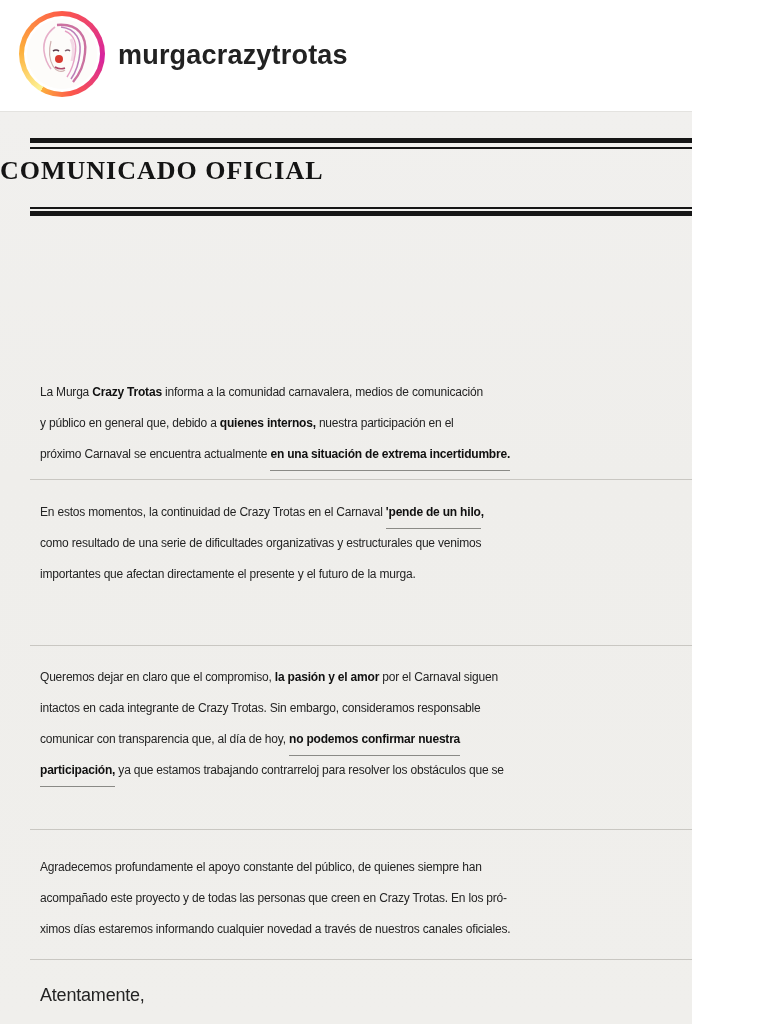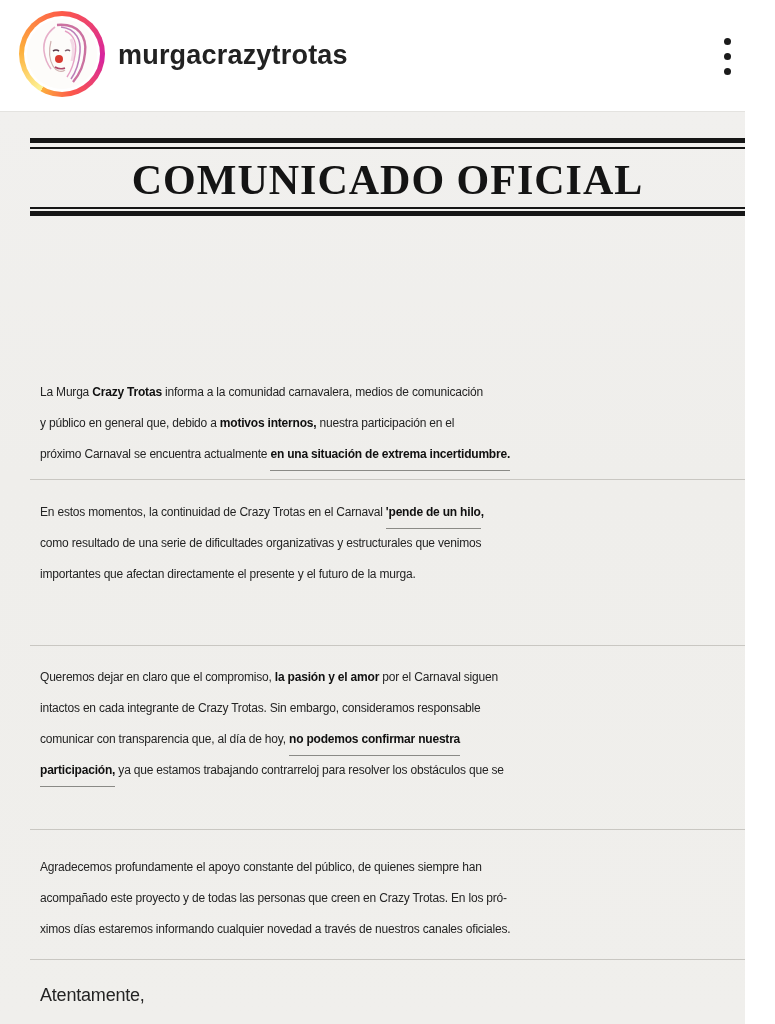--- a/index.html
+++ b/index.html
@@ -1,17 +1,17 @@
 <!DOCTYPE html>
 <html><head>
 <meta charset="utf-8">
 <style>
   html,body{margin:0;padding:0;}
   body{font-family:"Liberation Sans",sans-serif;background:#ffffff;}
-  .screen{position:relative;width:745px;height:1024px;overflow:hidden;background:#ffffff;}
+  .screen{position:relative;width:692px;height:1024px;overflow:hidden;background:#ffffff;}
 
   
   .post-header{position:absolute;top:0;left:0;width:775px;height:111px;background:#ffffff;}
   .avatar-ring{position:absolute;left:19px;top:11px;width:86px;height:86px;border-radius:50%;
     background:conic-gradient(from 210deg at 50% 50%,#fdf497 0%,#fdaf3c 18%,#fd5949 42%,#d6249f 68%,#fd5949 88%,#fdaf3c 100%);
     display:flex;align-items:center;justify-content:center;}
   .avatar-inner{width:76px;height:76px;border-radius:50%;background:#ffffff;
     display:flex;align-items:center;justify-content:center;}
   .avatar-img{width:70px;height:70px;border-radius:50%;background:#fdfcfb;overflow:hidden;}
   .username{position:absolute;left:118px;top:0;height:111px;display:flex;align-items:center;
@@ -21,22 +21,22 @@
   .more-btn i{width:7px;height:7px;border-radius:50%;background:#1b1b1b;display:block;}
 
   
   .paper{position:absolute;top:111px;left:0;width:775px;height:913px;background:#f0efec;border-top:1px solid #e4e3e0;
     background-image:linear-gradient(180deg,#f1f0ee 0%,#efeeeb 40%,#f0efec 100%);overflow:hidden;}
   .rule{position:absolute;left:30px;width:717px;background:#161616;}
   .rule.r1a{top:26px;height:5px;}
   .rule.r1b{top:35px;height:2px;}
   .rule.r2a{top:95px;height:2px;}
   .rule.r2b{top:99px;height:5px;}
-  .doc-title{position:absolute;top:44px;left:0;width:775px;text-align:center;
-    font-family:"Liberation Serif",serif;font-weight:bold;font-size:42px;color:#141414;letter-spacing:1px;}
+  .doc-title{position:absolute;top:44px;left:0;width:775px;text-align:left;
+    font-family:"Liberation Serif",serif;font-weight:bold;font-size:26px;color:#141414;letter-spacing:1px;}
 
   .para{position:absolute;left:40px;width:710px;font-size:12px;line-height:31px;color:#242424;letter-spacing:-.2px;}
   .tline{white-space:nowrap;height:31px;}
   .tline .b{font-weight:bold;color:#101010;}
   .tline .u{border-bottom:1.7px solid #8a8a86;padding-bottom:9px;}
   .p1{top:265px;}
   .p2{top:385px;}
   .p3{top:550px;}
   .p4{top:740px;}
   .closing{position:absolute;left:40px;top:868px;font-size:18px;line-height:31px;color:#242424;letter-spacing:-.2px;}
@@ -88,21 +88,21 @@
 
   <div class="paper">
     <div class="rule r1a"></div>
     <div class="rule r1b"></div>
     <div class="doc-title">COMUNICADO OFICIAL</div>
     <div class="rule r2a"></div>
     <div class="rule r2b"></div>
 
     <div class="para p1">
         <div class="tline"><span>La Murga </span><span class="b">Crazy Trotas</span><span> informa a la comunidad carnavalera, medios de comunicación</span></div>
-        <div class="tline"><span>y público en general que, debido a </span><span class="b">motivos internos,</span><span> nuestra participación en el</span></div>
+        <div class="tline"><span>y público en general que, debido a </span><span class="b">quienes internos,</span><span> nuestra participación en el</span></div>
         <div class="tline"><span>próximo Carnaval se encuentra actualmente </span><span class="b u">en una situación de extrema incertidumbre.</span></div>
       </div>
     <div class="divider d1"></div>
 
     <div class="para p2">
         <div class="tline"><span>En estos momentos, la continuidad de Crazy Trotas en el Carnaval </span><span class="b u">'pende de un hilo</span><span class="b">,</span></div>
         <div class="tline"><span>como resultado de una serie de dificultades organizativas y estructurales que venimos</span></div>
         <div class="tline"><span>importantes que afectan directamente el presente y el futuro de la murga.</span></div>
       </div>
     <div class="divider d2"></div>

